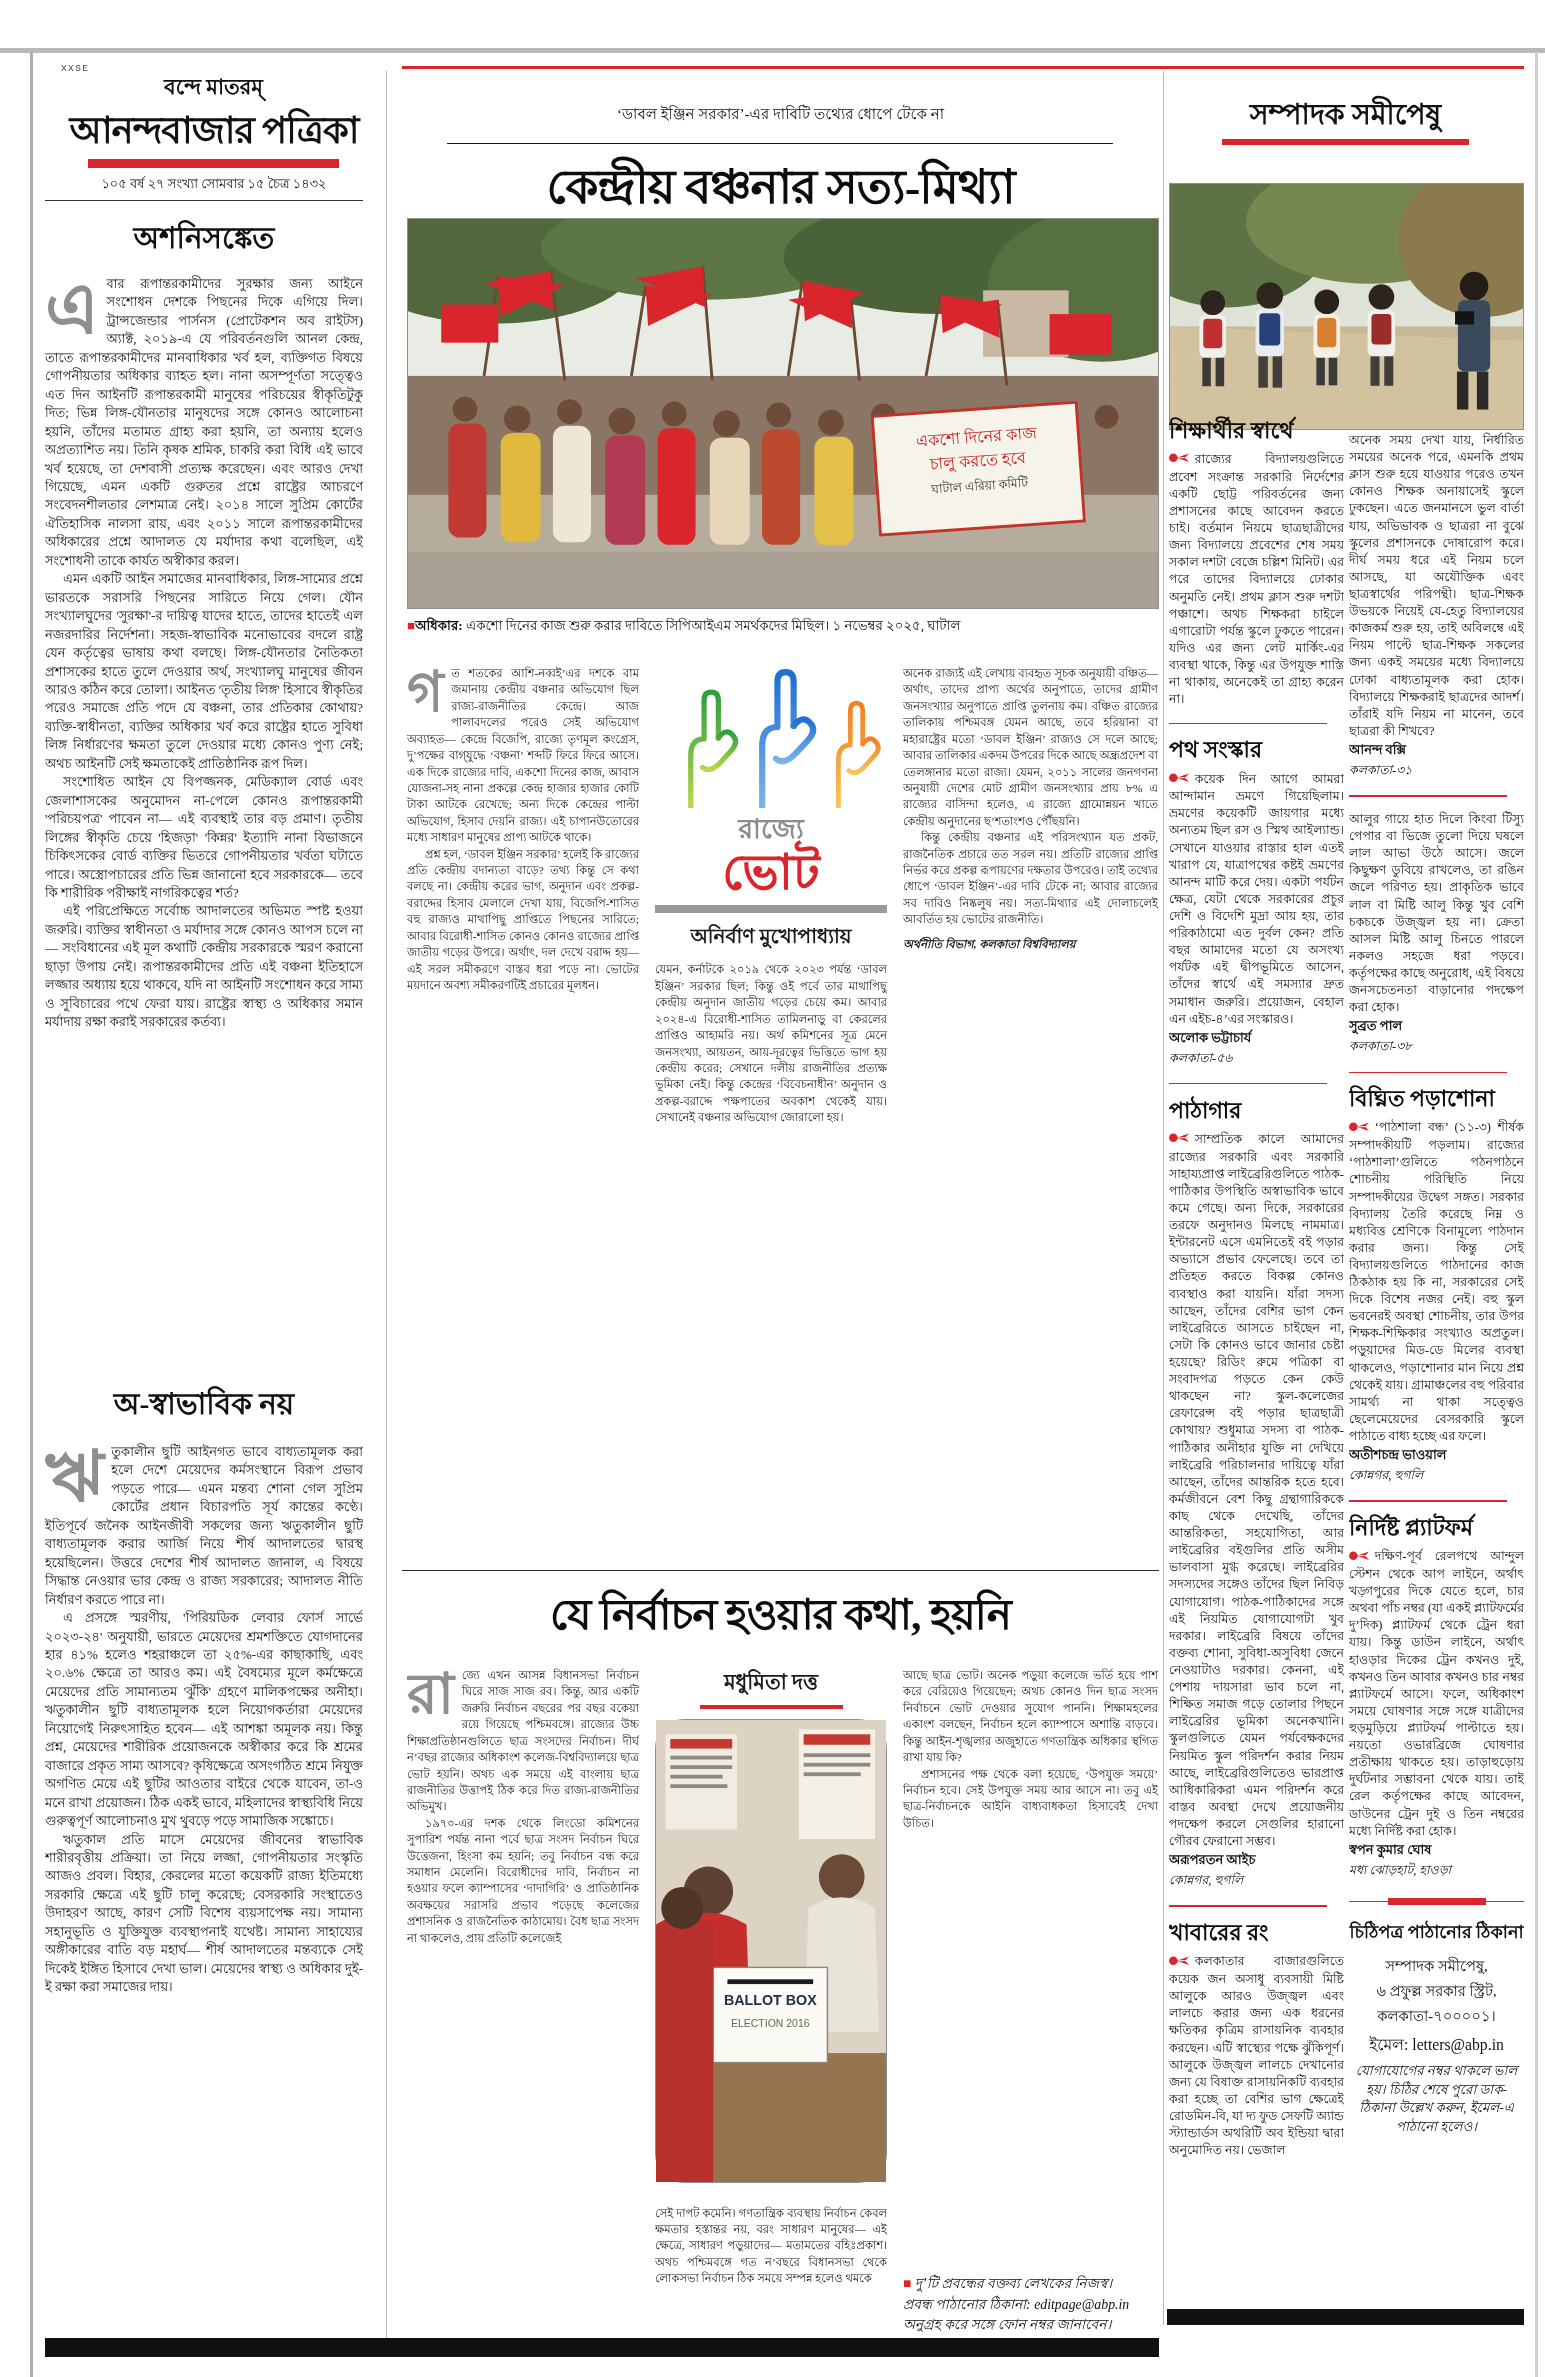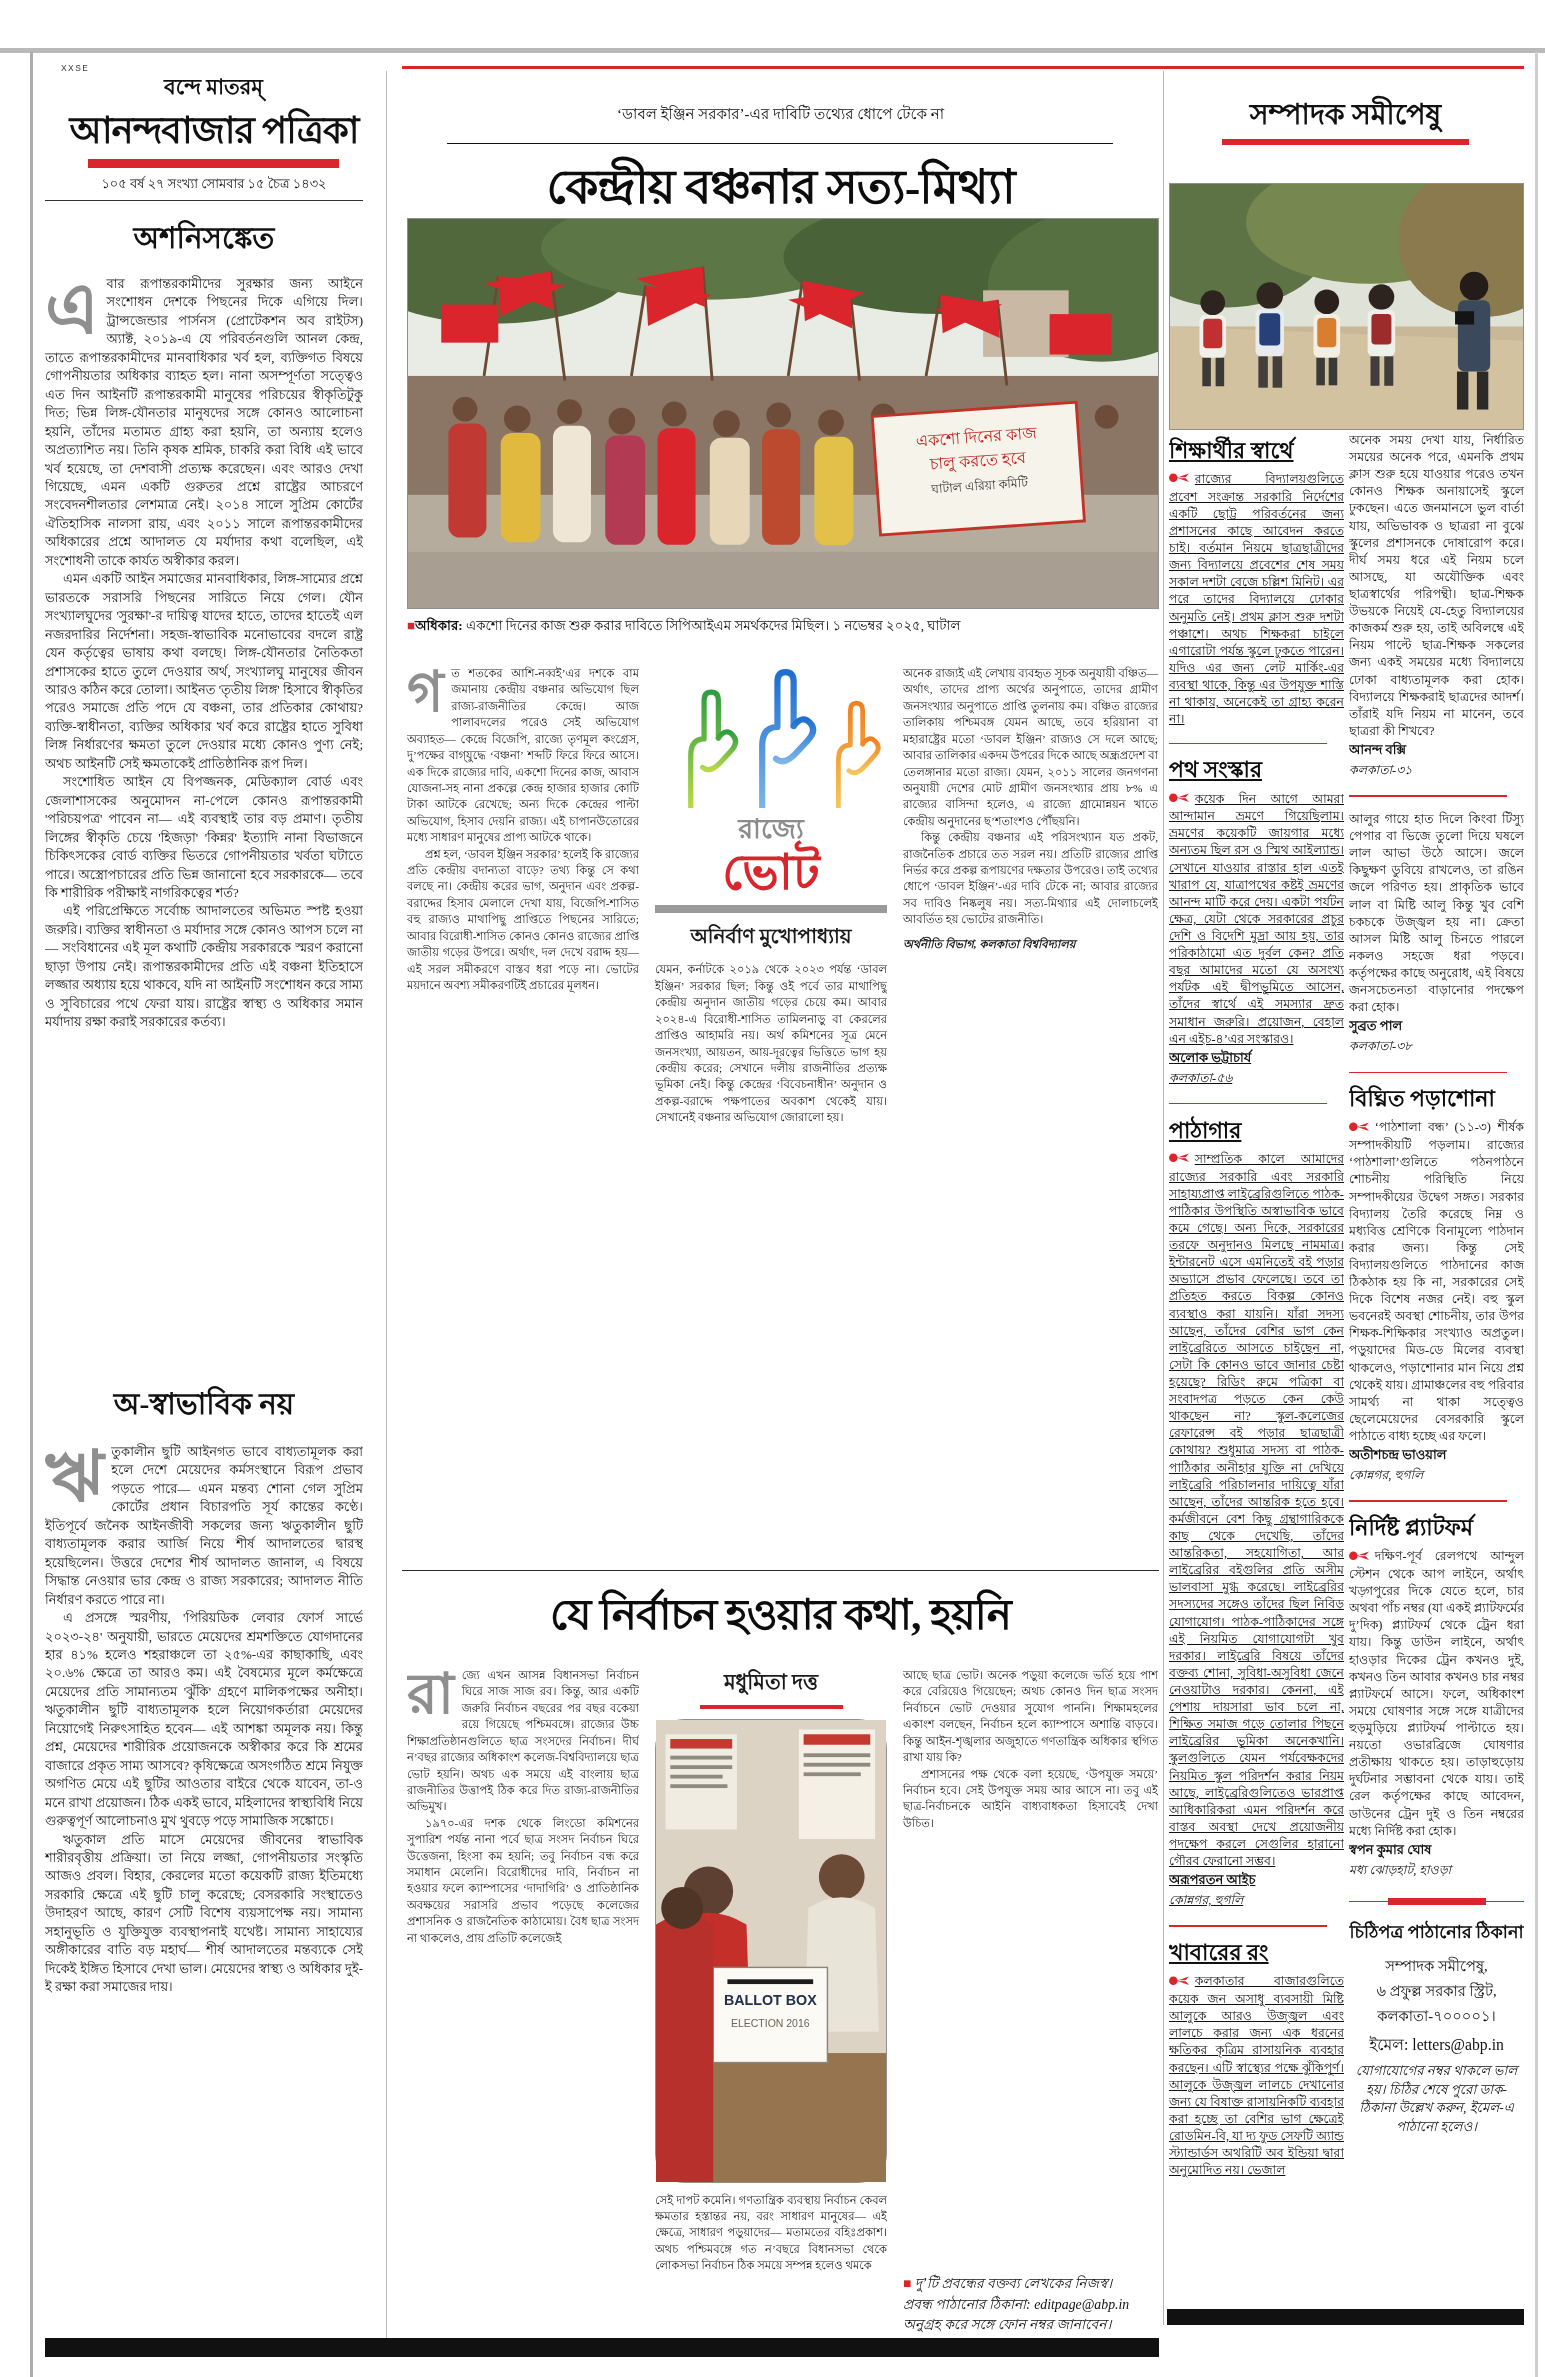--- a/index.html
+++ b/index.html
@@ -226,21 +226,21 @@
         <path d="M320,395 q70,-45 140,0 l8,260 l-156,0 Z" fill="#e8e4d8"></path>
         <rect x="0" y="700" width="483" height="271" fill="#96744f"></rect>
         <rect x="120" y="520" width="240" height="200" fill="#fbfaf4" stroke="#8a8578" stroke-width="3"></rect>
         <rect x="150" y="545" width="180" height="10" fill="#1c1c1c"></rect>
         <text x="240" y="600" font-size="30" font-family="Liberation Sans,sans-serif" font-weight="bold" fill="#22304d" text-anchor="middle">BALLOT BOX</text>
         <text x="240" y="645" font-size="22" font-family="Liberation Sans,sans-serif" fill="#6b6558" text-anchor="middle">ELECTION 2016</text>
         <path d="M0,430 q60,-40 120,0 l0,541 l-120,0 Z" fill="#b8302c"></path>
         <circle cx="55" cy="395" r="44" fill="#4f3526"></circle>
       </svg>
     </div>
-    <p class="noind" style="margin-top:9px;">সেই দাপট কমেনি। গণতান্ত্রিক ব্যবস্থায় নির্বাচন কেবল ক্ষমতার হস্তান্তর নয়, বরং সাধারণ মানুষের— এই ক্ষেত্রে, সাধারণ পড়ুয়াদের— মতামতের বহিঃপ্রকাশ। অথচ পশ্চিমবঙ্গে গত ন’বছরে বিধানসভা থেকে লোকসভা নির্বাচন ঠিক সময়ে সম্পন্ন হলেও থমকে</p>
+    <p class="noind" style="margin-top:22px;">সেই দাপট কমেনি। গণতান্ত্রিক ব্যবস্থায় নির্বাচন কেবল ক্ষমতার হস্তান্তর নয়, বরং সাধারণ মানুষের— এই ক্ষেত্রে, সাধারণ পড়ুয়াদের— মতামতের বহিঃপ্রকাশ। অথচ পশ্চিমবঙ্গে গত ন’বছরে বিধানসভা থেকে লোকসভা নির্বাচন ঠিক সময়ে সম্পন্ন হলেও থমকে</p>
   </div>
 
   <div class="col" style="left:903px;top:1667px;width:255px;height:599px;">
     <p class="noind">আছে ছাত্র ভোট। অনেক পড়ুয়া কলেজে ভর্তি হয়ে পাশ করে বেরিয়েও গিয়েছেন; অথচ কোনও দিন ছাত্র সংসদ নির্বাচনে ভোট দেওয়ার সুযোগ পাননি। শিক্ষামহলের একাংশ বলছেন, নির্বাচন হলে ক্যাম্পাসে অশান্তি বাড়বে। কিন্তু আইন-শৃঙ্খলার অজুহাতে গণতান্ত্রিক অধিকার স্থগিত রাখা যায় কি?</p>
     <p>প্রশাসনের পক্ষ থেকে বলা হয়েছে, ‘উপযুক্ত সময়ে’ নির্বাচন হবে। সেই উপযুক্ত সময় আর আসে না। তবু এই ছাত্র-নির্বাচনকে আইনি বাধ্যবাধকতা হিসাবেই দেখা উচিত।</p>
   </div>
 
   <div class="abs" style="left:903px;top:2274px;width:255px;font-size:13.8px;font-style:italic;line-height:1.5;">
     <div><span style="color:#d9252b;font-style:normal;">■</span> <span>দু’টি প্রবন্ধের বক্তব্য লেখকের নিজস্ব।</span></div>
     <div>প্রবন্ধ পাঠানোর ঠিকানা: editpage@abp.in</div>
@@ -292,21 +292,21 @@
             <circle cx="640" cy="215" r="30" fill="#241c18"></circle>
             <rect x="606" y="245" width="68" height="150" rx="14" fill="#3a4a5c"></rect>
             <rect x="600" y="268" width="40" height="28" fill="#141414"></rect>
             <rect x="604" y="395" width="24" height="80" fill="#2c2a28"></rect>
             <rect x="646" y="395" width="24" height="80" fill="#2c2a28"></rect>
           </g>
       </g>
     </svg>
   </div>
 
-  <div class="abs jst" style="left:1169px;top:436px;width:175px;height:1862px;overflow:hidden;text-decoration:underline;">
+  <div class="abs jst" style="left:1169px;top:416px;width:175px;height:1862px;overflow:hidden;">
     <div class="letterblock">
       <div class="letheading">শিক্ষার্থীর স্বার্থে</div>
       <div class="lettext"><span class="pbul"><svg width="21" height="11.4" viewBox="0 0 44 24">
               <circle cx="9" cy="12" r="9" fill="#d9252b"></circle>
               <path d="M16,12 L42,3 L34,12 L42,21 Z" fill="#d9252b"></path>
               <line x1="20" y1="12" x2="36" y2="12" stroke="#fff" stroke-width="2"></line>
             </svg></span><span>রাজ্যের বিদ্যালয়গুলিতে প্রবেশ সংক্রান্ত সরকারি নির্দেশের একটি ছোট্ট পরিবর্তনের জন্য প্রশাসনের কাছে আবেদন করতে চাই। বর্তমান নিয়মে ছাত্রছাত্রীদের জন্য বিদ্যালয়ে প্রবেশের শেষ সময় সকাল দশটা বেজে চল্লিশ মিনিট। এর পরে তাদের বিদ্যালয়ে ঢোকার অনুমতি নেই। প্রথম ক্লাস শুরু দশটা পঞ্চাশে। অথচ শিক্ষকরা চাইলে এগারোটা পর্যন্ত স্কুলে ঢুকতে পারেন। যদিও এর জন্য লেট মার্কিং-এর ব্যবস্থা থাকে, কিন্তু এর উপযুক্ত শাস্তি না থাকায়, অনেকেই তা গ্রাহ্য করেন না।</span></div>
     </div>
     <div class="ldiv"></div>
     <div class="letterblock">

